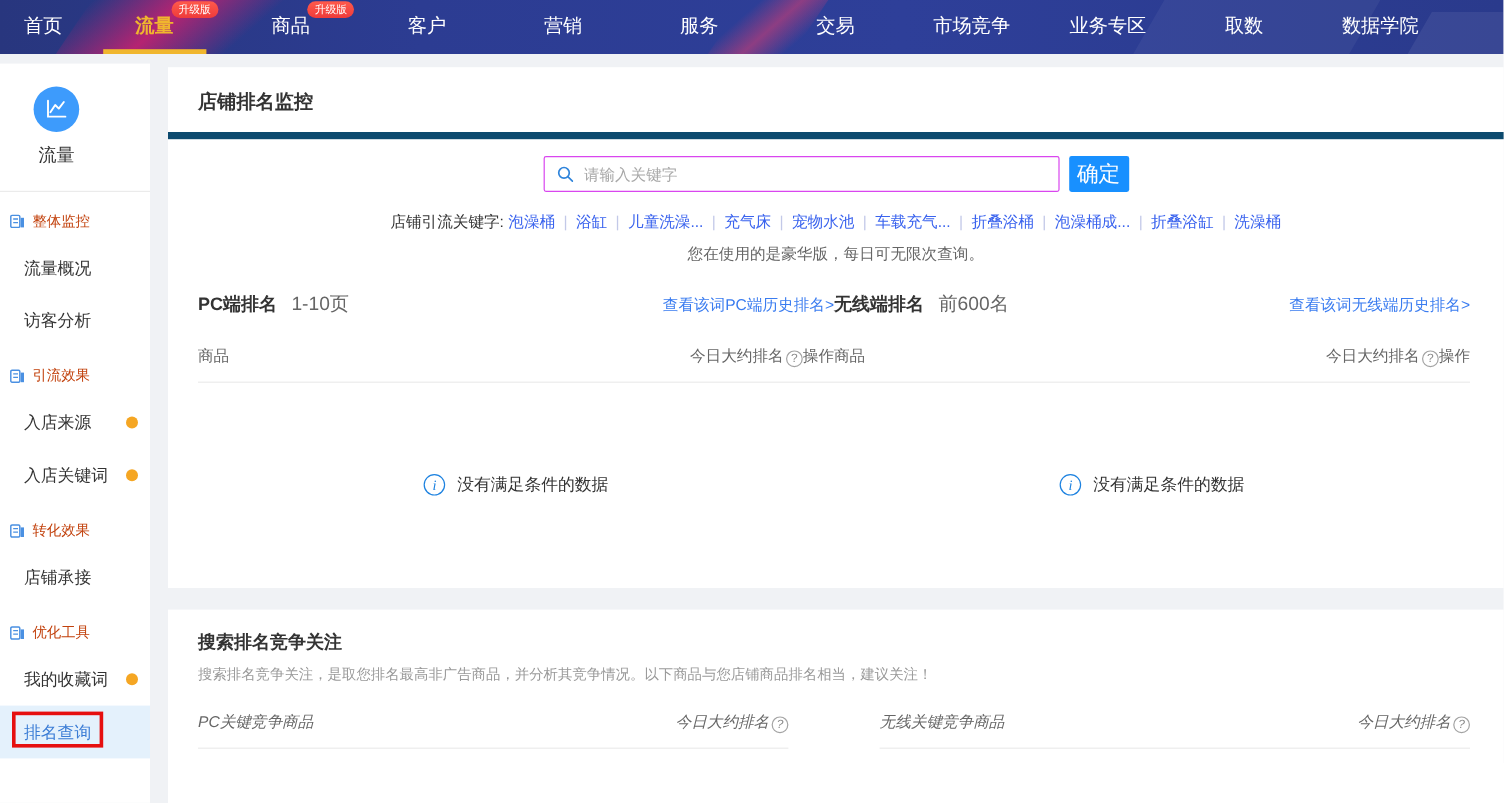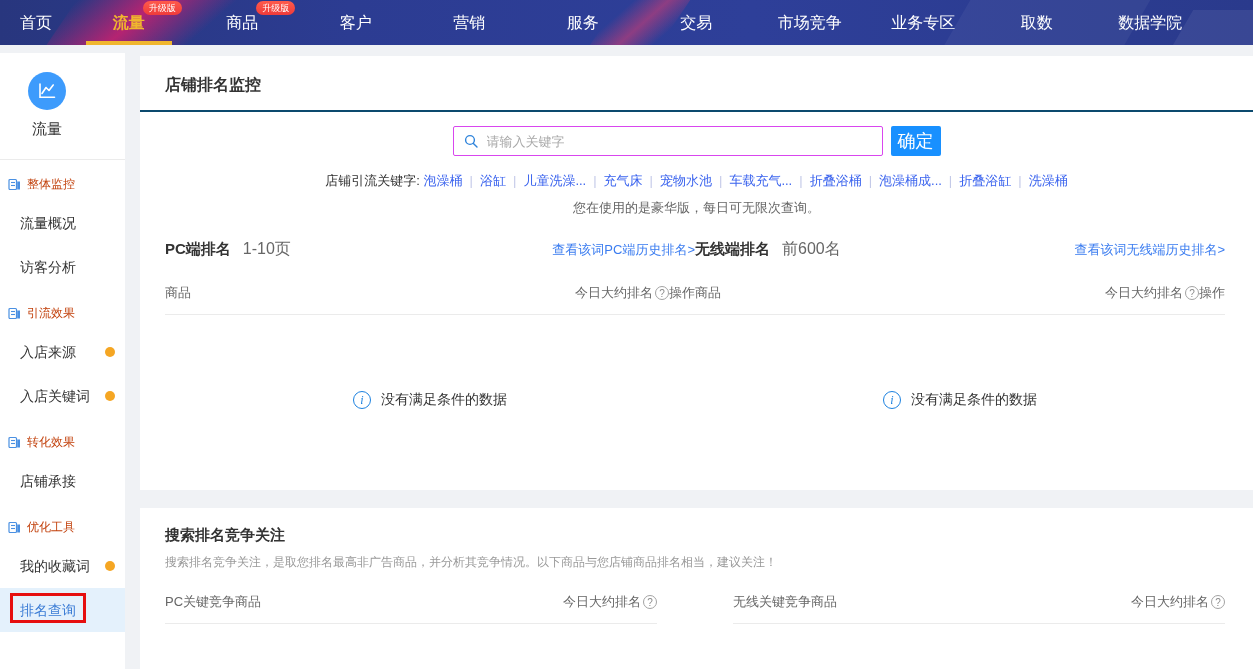--- a/index.html
+++ b/index.html
@@ -37,45 +37,45 @@
   .menu-section svg{margin-right:6px;flex:0 0 auto;}
   .menu-item{position:relative;padding:12px 0 12px 20px;font-size:14px;color:#333;line-height:20px;cursor:pointer;}
   .menu-item .dot{position:absolute;right:10px;top:50%;transform:translateY(-50%);width:10px;height:10px;border-radius:50%;background:var(--dot_orange);}
   .menu-item.active{background:var(--sidebar_active_bg);color:var(--sidebar_active_text);}
   .annotation-box{position:absolute;left:10px;top:5px;width:76px;height:30px;border:3px solid var(--annotation_red);pointer-events:none;}
 
   
   .main{position:absolute;left:140px;top:45px;right:0;bottom:0;}
   .card{background:#fff;}
   .card1{margin-top:11px;height:434px;}
-  .page-title{margin:0;padding:19px 25px 14px;font-size:16px;font-weight:bold;color:#333;border-bottom:2px solid #0c4a6e;}
+  .page-title{margin:0;padding:19px 25px 14px;font-size:16px;font-weight:bold;color:#333;border-bottom:6px solid #0c4a6e;}
   .search-row{display:flex;justify-content:center;align-items:center;margin-top:14px;}
   .search-box{display:flex;align-items:center;width:430px;height:30px;border:1px solid #d946ef;border-radius:2px;padding:0 10px;background:#fff;}
   .search-box input{border:none;outline:none;flex:1;font-size:13px;color:#333;margin-left:7px;background:transparent;}
   .search-box input::placeholder{color:#a8a8a8;}
   .btn-confirm{margin-left:8px;width:50px;height:30px;background:var(--accent_blue);color:#fff;font-size:18px;border:none;border-radius:2px;cursor:pointer;}
   .kw-row{margin-top:16px;text-align:center;font-size:13px;color:#333;}
   .kw{color:var(--link_blue);cursor:pointer;}
   .kw:not(:last-child)::after{content:"|";color:#c3c9e8;margin:0 7px;}
   .plan-note{margin-top:9px;text-align:center;font-size:13px;color:#666;}
   .panels{display:grid;grid-template-columns:1fr 1fr;padding:0 28px 0 25px;margin-top:22px;}
   .panel-head{display:flex;align-items:baseline;}
   .panel-title{font-size:15px;font-weight:bold;color:#333;}
   .panel-range{font-size:16px;color:#666;margin-left:12px;flex:1;}
   .panel-link{font-size:13px;color:var(--history_link_blue);cursor:pointer;white-space:nowrap;}
   .thead{display:flex;justify-content:space-between;align-items:center;margin-top:24px;padding-bottom:12px;border-bottom:1px solid #ebebeb;font-size:13px;color:#666;}
-  .th-right{display:flex;align-items:center;}
+  .th-right{display:flex;align-items:flex-end;}
   .help{display:inline-flex;align-items:center;justify-content:center;width:14px;height:14px;border:1px solid #a3a3a3;border-radius:50%;font-size:10px;color:#8a8a8a;margin-left:2px;flex:0 0 auto;}
   .empty{height:170px;display:flex;align-items:center;justify-content:center;font-size:14px;color:#333;}
   .info{width:18px;height:18px;border:1px solid var(--info_blue);border-radius:50%;color:var(--info_blue);display:inline-flex;align-items:center;justify-content:center;font-size:12px;font-style:italic;font-family:"Liberation Serif",serif;margin-right:10px;flex:0 0 auto;}
 
   .card2{margin-top:18px;height:171px;padding:18px 28px 0 25px;}
   .section-title{margin:0;font-size:15px;font-weight:bold;color:#333;}
   .desc{margin-top:9px;font-size:12px;color:#999;}
-  .panels2{display:grid;grid-template-columns:1fr 1fr;column-gap:76px;margin-top:10px;}
+  .panels2{display:grid;grid-template-columns:1fr 1fr;column-gap:76px;margin-top:10px;font-style:italic;}
   .thead2{margin-top:12px;}
 </style>
 </head>
 <body>
 
 <div class="topnav">
   <div class="streak streak1"></div>
   <div class="streak streak2"></div>
   <div class="streak shape1"></div>
   <div class="streak shape2"></div>

